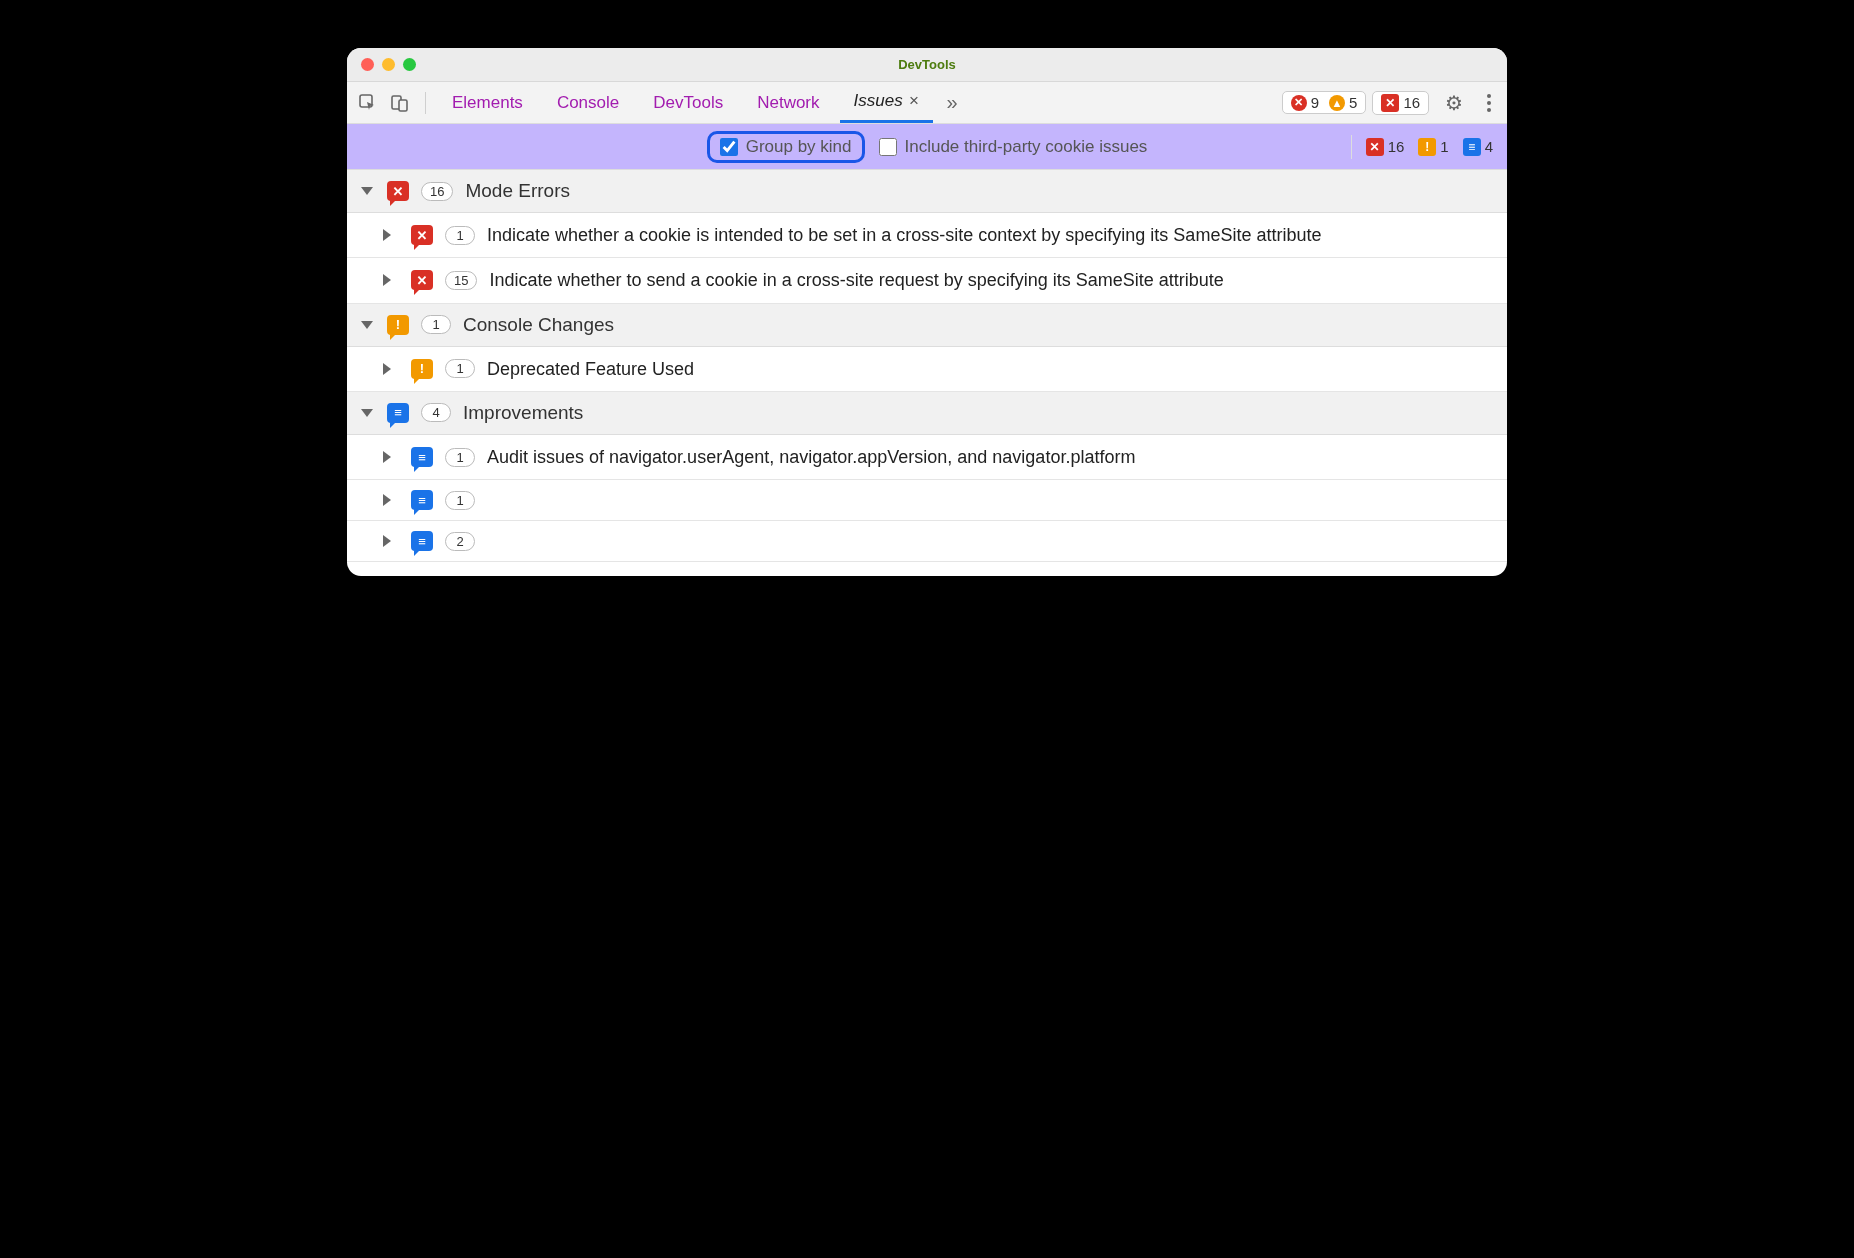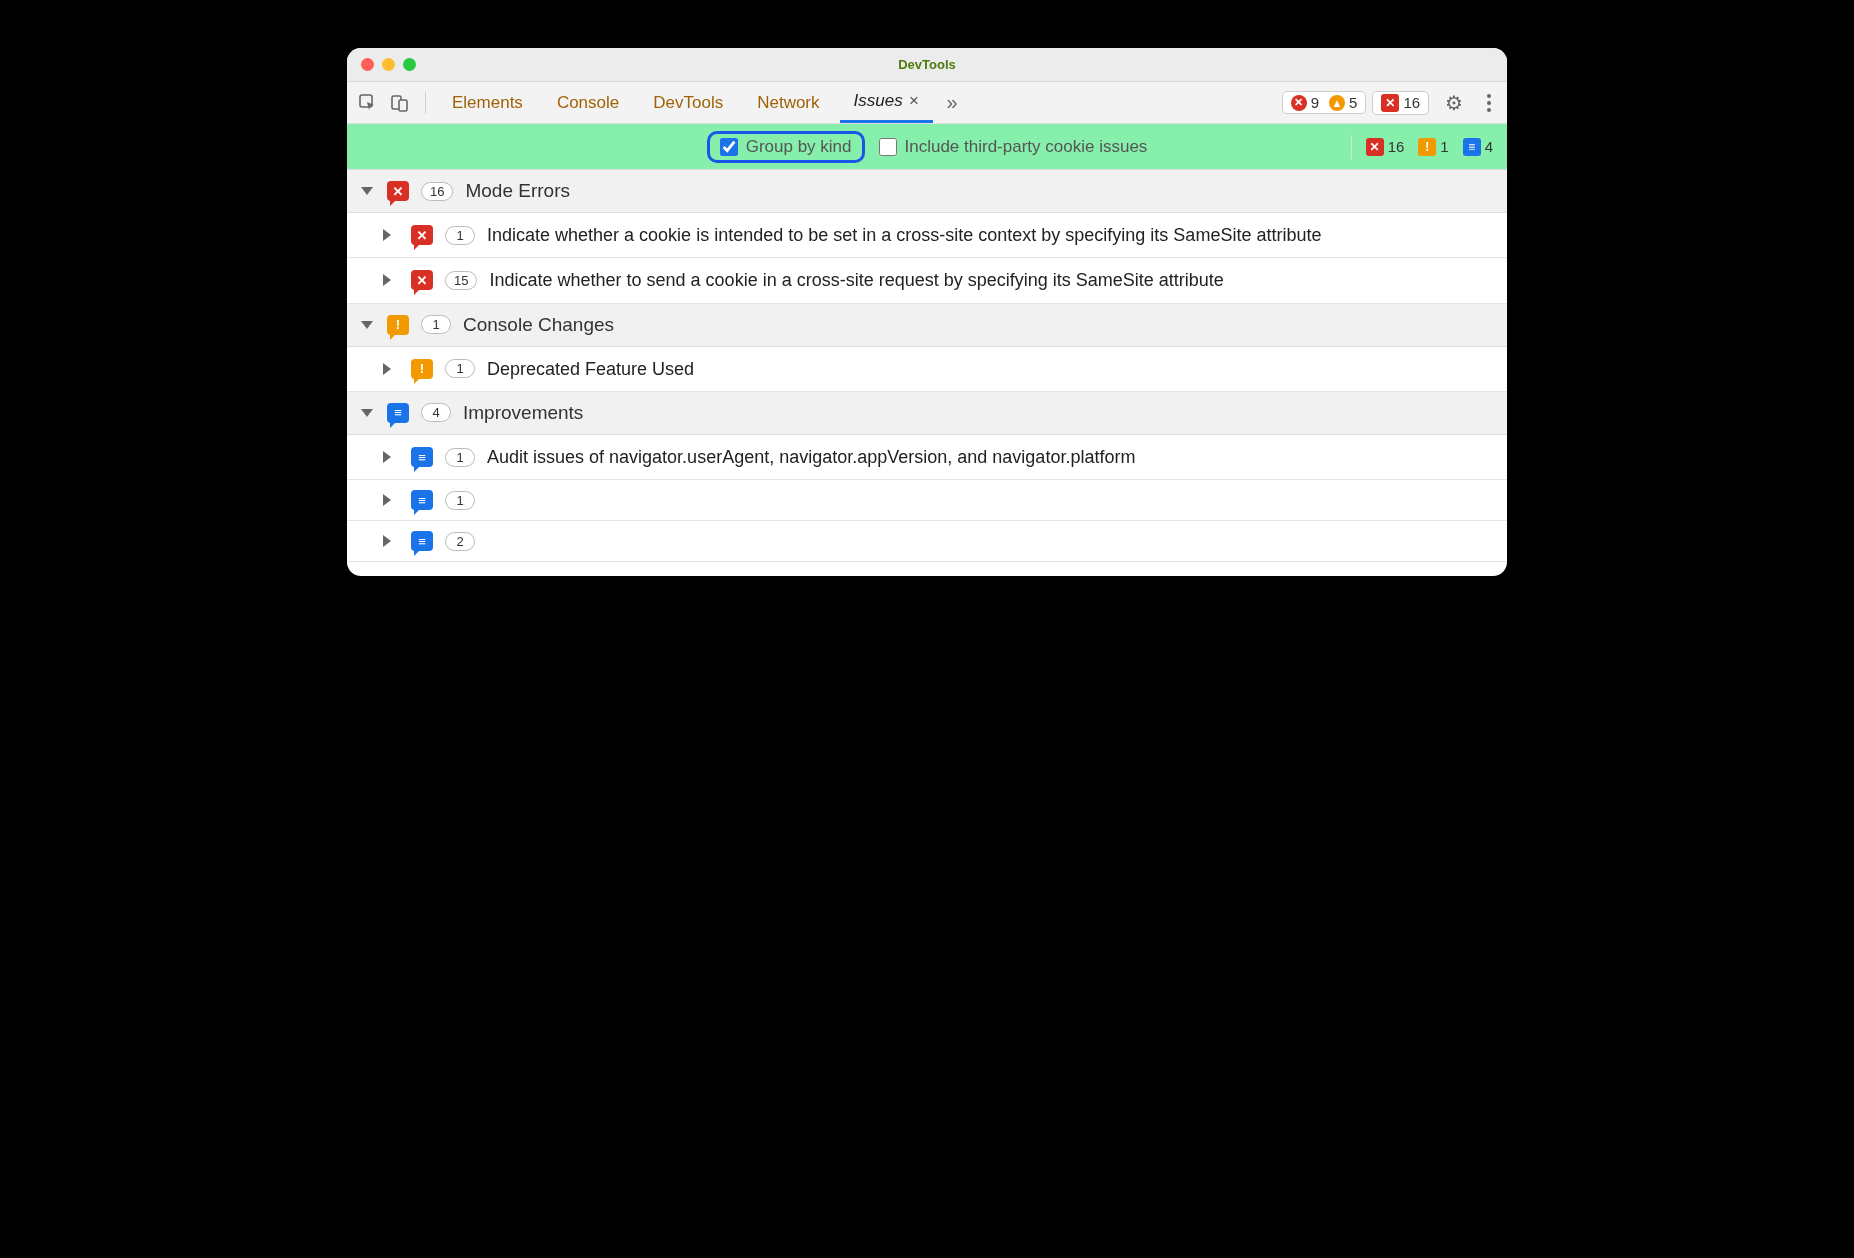--- a/index.html
+++ b/index.html
@@ -42,36 +42,36 @@
     display: flex;
     align-items: center;
     padding: 0 8px;
     gap: 6px;
     border-bottom: 1px solid #ddd;
     color: #555;
     font-size: 17px;
   }
   .tool-ico { width: 26px; height: 26px; display:flex;align-items:center;justify-content:center; color:#666; }
   .vsep { width:1px; height:22px; background:#cfcfcf; margin:0 6px; }
-  .tab { padding: 0 14px; height:100%; display:flex; align-items:center; color:#a16207; }
+  .tab { padding: 0 14px; height:100%; display:flex; align-items:center; color:#a21caf; }
   .tab.active { color:#222; border-bottom: 3px solid #1a73e8; font-weight:500;font-style:italic;}
   .tab .close { margin-left:6px; color:#555; font-size:17px;}
   .spacer { flex:1; }
   .badge-group { display:flex; align-items:center; gap:10px; border:1px solid #ccc; border-radius:5px; padding:2px 8px; background:#fff;}
   .b { display:flex; align-items:center; gap:4px; font-size:15px; color:#333;}
   .circ { width:16px;height:16px;border-radius:50%;display:flex;align-items:center;justify-content:center;color:#fff;font-size:11px;font-weight:700;}
   .circ.err{background:#d93025;} .circ.warn{background:#f29900;}
   .sq{width:18px;height:18px;border-radius:3px;display:flex;align-items:center;justify-content:center;color:#fff;font-size:12px;font-weight:700;}
   .sq.err{background:#d93025;} .sq.warn{background:#f29900;} .sq.info{background:#1a73e8;}
   .gear{ font-size:20px; color:#666; padding:0 10px;}
   .kebab{ padding:0 8px; }
   .kebab div{width:4px;height:4px;border-radius:50%;background:#666;margin:3px 0;}
   .filterbar {
     height: 46px;
-    background: #86efac;
+    background: #c4b5fd;
     border-bottom: 1px solid #ddd;
     display: flex;
     align-items: center;
     justify-content: center;
     gap: 14px;
     font-size: 17px;
     color: #555;
     position: relative;
   }
   .chk { display:flex; align-items:center; gap:8px; }

